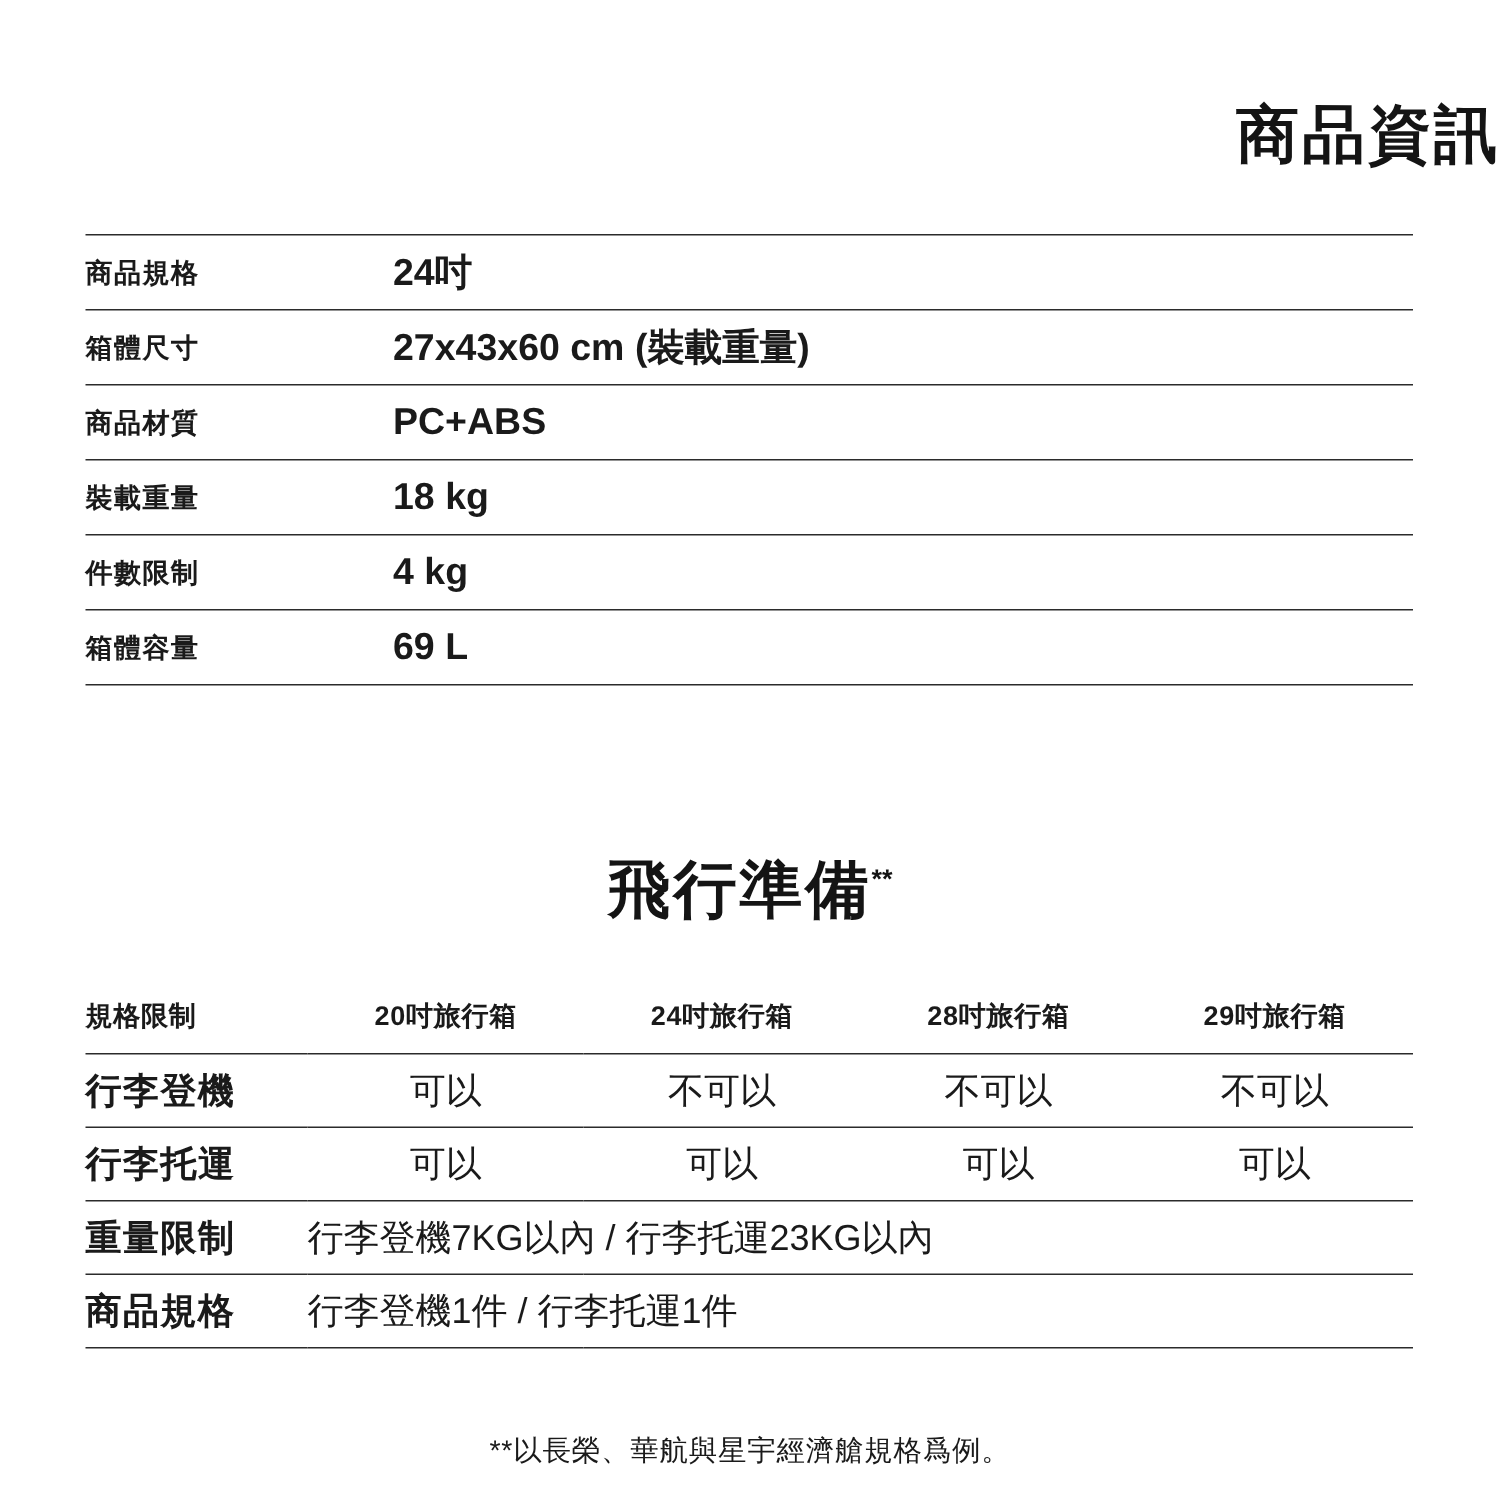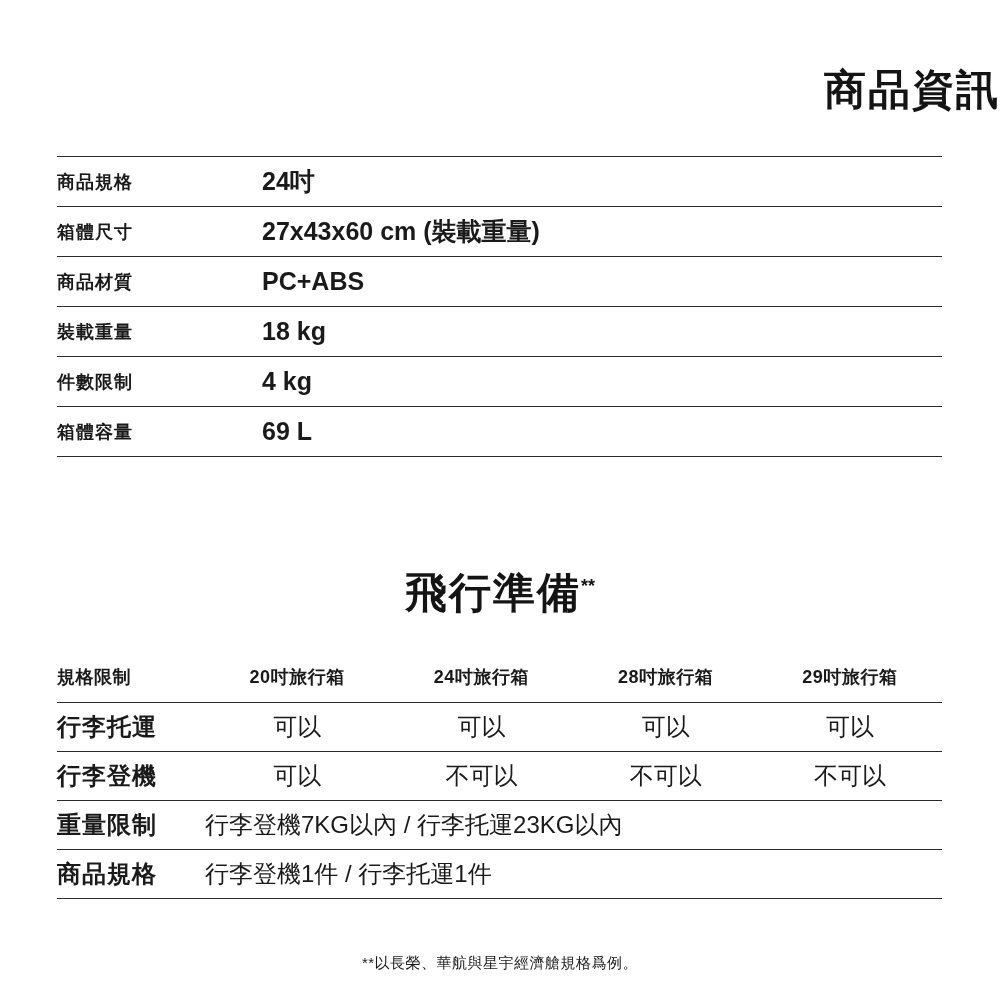--- a/index.html
+++ b/index.html
@@ -113,21 +113,21 @@
     font-weight: normal;
   }
   td.f-span {
     text-align: left;
     padding-left: 8px;
     font-weight: normal;
   }
 
   .footnote {
     text-align: center;
-    font-size: 15px;
+    font-size: 19px;
     margin-top: 55px;
     color: #1a1a1a;
     letter-spacing: 0.5px;
   }
 </style>
 </head>
 <body>
 
 <div class="page">
 
@@ -175,34 +175,34 @@
       <table class="flight">
         <tbody>
           <tr class="head">
             <th class="h-first">規格限制</th>
             <th>20吋旅行箱</th>
             <th>24吋旅行箱</th>
             <th>28吋旅行箱</th>
             <th>29吋旅行箱</th>
           </tr>
           <tr>
-            <td class="f-label">行李托運</td>
-            <td class="f-cell">可以</td>
-            <td class="f-cell">可以</td>
-            <td class="f-cell">可以</td>
-            <td class="f-cell">可以</td>
-          </tr>
-          <tr>
             <td class="f-label">行李登機</td>
             <td class="f-cell">可以</td>
             <td class="f-cell">不可以</td>
             <td class="f-cell">不可以</td>
             <td class="f-cell">不可以</td>
           </tr>
           <tr>
+            <td class="f-label">行李托運</td>
+            <td class="f-cell">可以</td>
+            <td class="f-cell">可以</td>
+            <td class="f-cell">可以</td>
+            <td class="f-cell">可以</td>
+          </tr>
+          <tr>
             <td class="f-label">重量限制</td>
             <td class="f-span" colspan="4">行李登機7KG以內 / 行李托運23KG以內</td>
           </tr>
           <tr>
             <td class="f-label">商品規格</td>
             <td class="f-span" colspan="4">行李登機1件 / 行李托運1件</td>
           </tr>
         </tbody>
       </table>
     </div>

